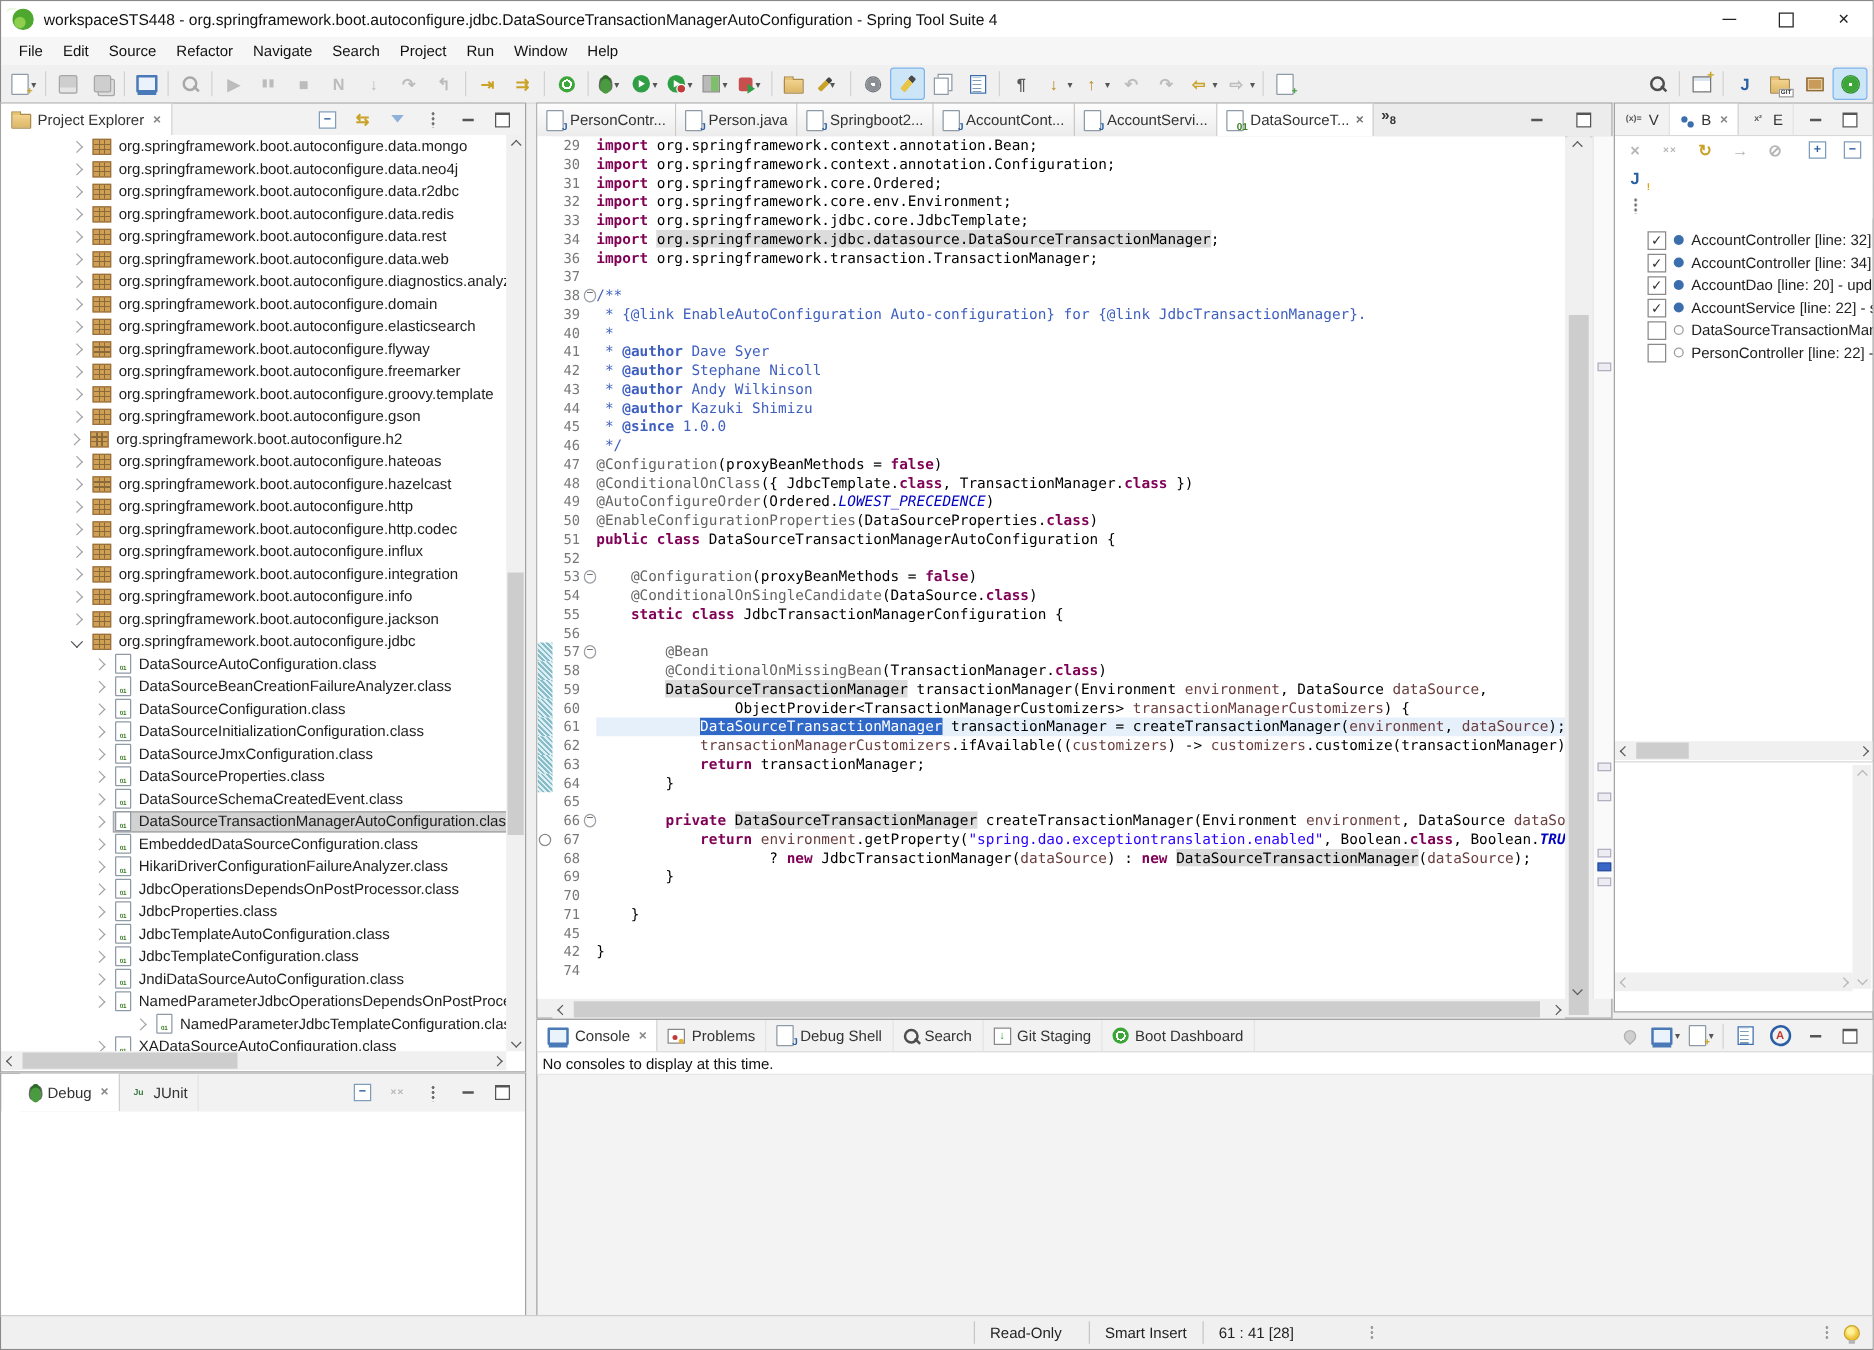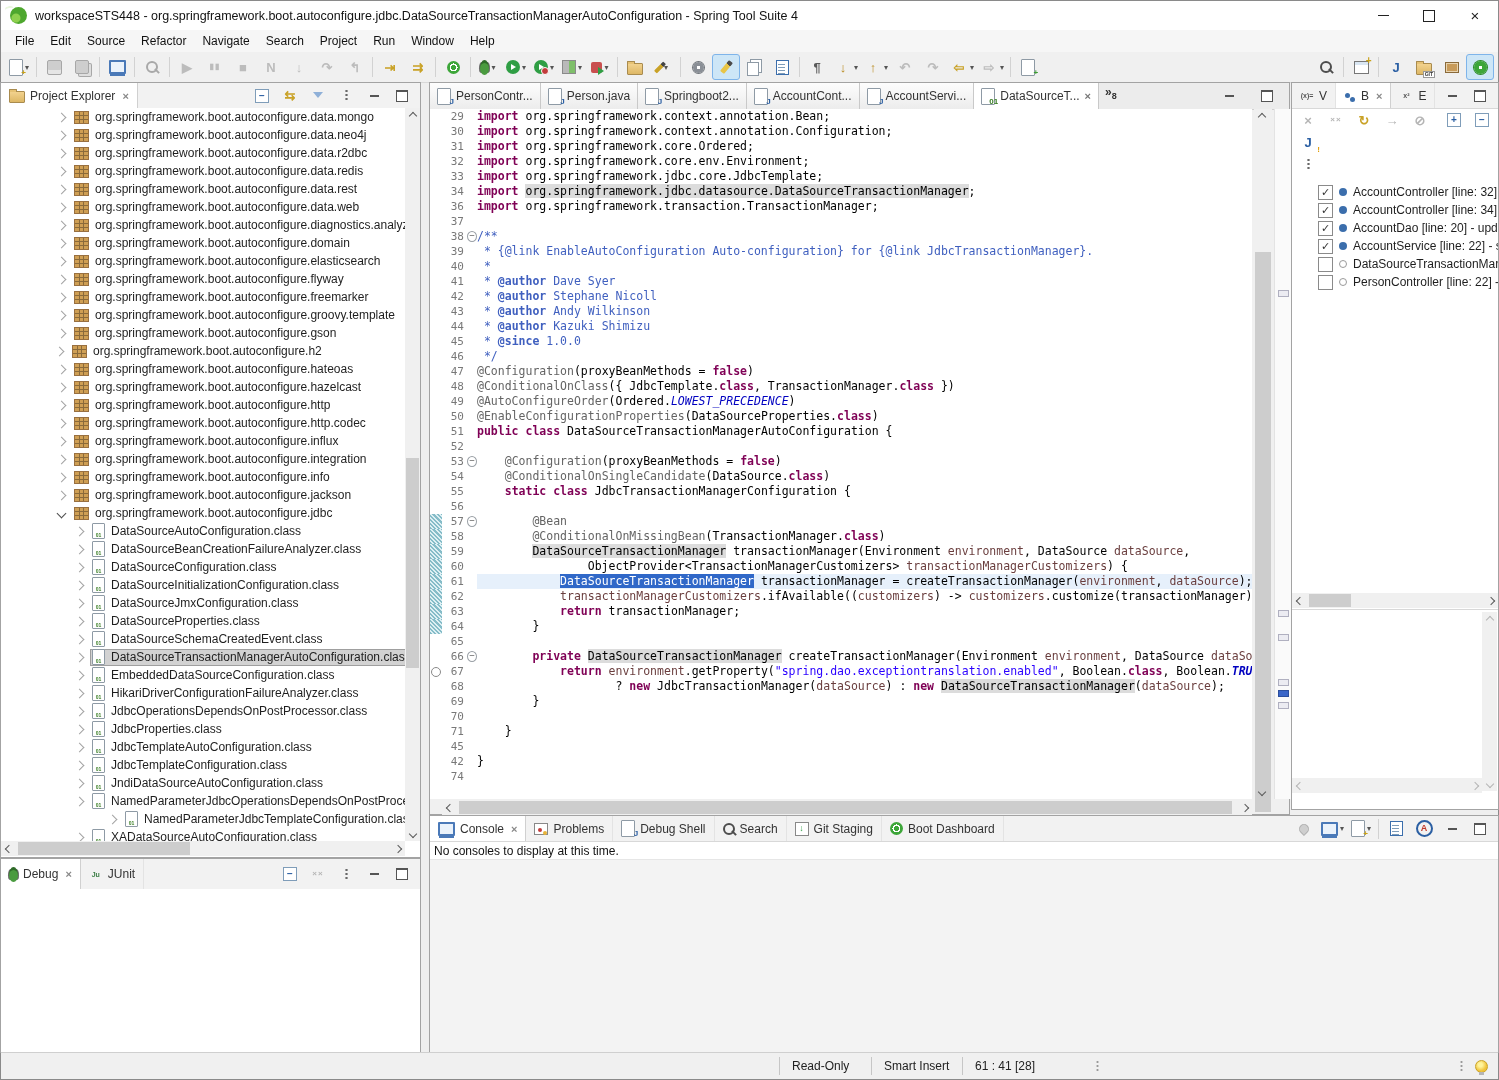--- a/index.html
+++ b/index.html
@@ -150,21 +150,21 @@
   .bdot.on{background:#3b6eac;}
   .bdot.off{border:1.5px solid #9a9a9a;background:#fff;width:6px;height:6px;}
   #bp-hscroll{left:0;right:0;top:510px;height:15px;background:#f0f0f0;}
   #bp-detail{position:absolute;left:0;top:526px;right:0;bottom:16px;background:#fff;border-top:1px solid #d8d8d8;}
   #bp-detail-v{right:1px;top:2px;bottom:2px;}
   #bp-detail-h{left:0;right:16px;bottom:0;}
   
   #console{left:429px;top:815px;width:1070px;height:238px;background:#f3f3f3;}
   .console-msg{height:17px;background:#fff;display:flex;align-items:center;padding-left:4px;border-bottom:1px solid #e6e6e6;color:#111;}
   
-  #debugv{left:0;top:858px;width:421px;height:195px;}
+  #debugv{left:0;top:858px;width:421px;height:195px;padding-left:15px;}
   .vhead2{height:30px;background:#f2f2f2;border-bottom:1px solid #d8d8d8;display:flex;align-items:stretch;}
   #debug-content{position:absolute;left:0;top:30px;right:0;bottom:0;background:#fff;}
   
   .statusbar{position:absolute;left:1px;right:1px;bottom:1px;height:26px;background:#f0f0f0;border-top:1px solid #cfcfcf;display:flex;align-items:center;color:#222;}
   .sb-spacer{width:778px;flex:none;}
   .sb-cell{border-left:1px solid #c6c6c6;height:70%;display:flex;align-items:center;padding-left:12px;flex:none;}
   .sb-dotsep{width:3px;height:12px;background-image:radial-gradient(circle,#9a9a9a 1px,transparent 1.2px);background-size:3px 4px;margin-left:44px;}
   .sb-flex{flex:1;}
   .bulb{width:11px;height:11px;border-radius:50%;background:radial-gradient(circle at 40% 35%,#fff39a 2px,#f0c33a 6px);border:1px solid #c9a227;position:relative;margin-right:10px;}
   .bulb::after{content:"";position:absolute;left:3px;bottom:-3px;width:5px;height:3px;background:#b5b5b5;}

